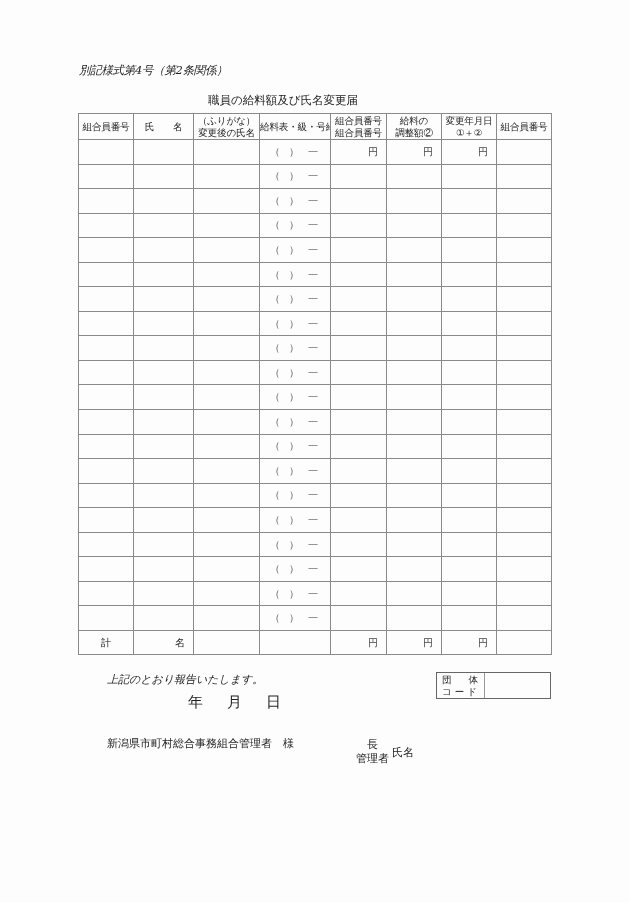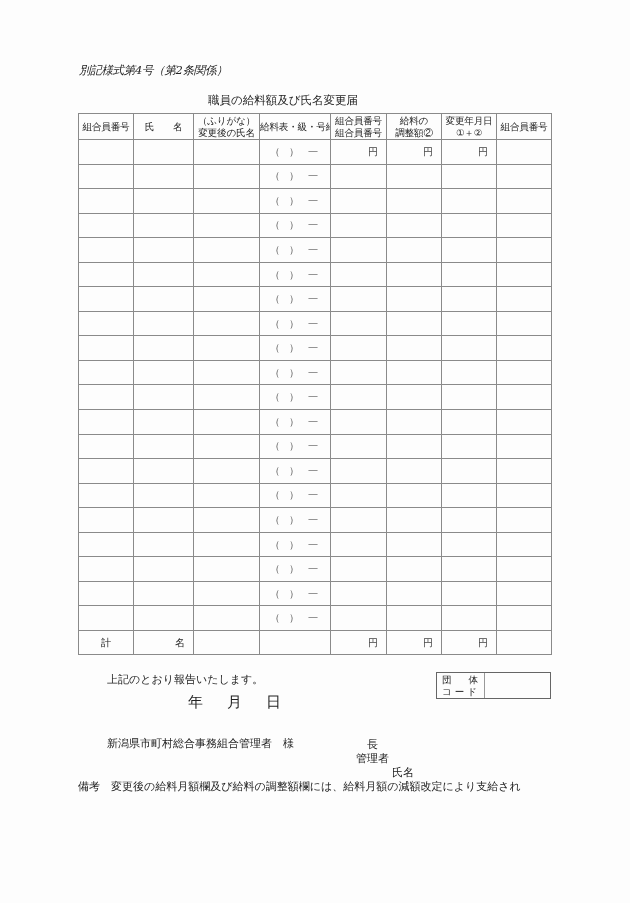--- a/index.html
+++ b/index.html
@@ -18,30 +18,30 @@
   table.main td, table.main th {
     border:1px solid #8a8a8a; padding:0; font-weight:normal; overflow:hidden; white-space:nowrap;
   }
   table.main { border:1.5px solid #555; }
   table.main th { height:25px; line-height:12px; text-align:center; font-size:9.6px; letter-spacing:-0.2px; }
   table.main td { height:23.55px; }
   .paren { display:flex; justify-content:space-between; padding:0 12px 0 10px; color:#555; font-size:10px; }
   .yen { text-align:right; padding-right:8px !important; font-size:10px; color:#444; }
   .c-center { text-align:center; }
   .c-right { text-align:right; padding-right:8px !important; }
-  .report { left:107px; top:672px; font-size:11px; }
+  .report { left:107px; top:672px; font-size:11px;font-style:italic; }
   .date { left:188px; top:693px; font-size:15px; word-spacing:0; }
   .date span { display:inline-block; margin-right:24px; }
   .code-box { left:436px; top:672px; width:115px; height:27px; border:1px solid #666; display:flex; box-sizing:border-box; }
   .code-label { width:48px; border-right:1.5px solid #999; font-size:9.5px; line-height:12px; padding:1px 0 0 5px; box-sizing:border-box; letter-spacing:1px; }
   .code-label .l1 { display:flex; justify-content:space-between; padding-right:5px; }
   .addressee { left:107px; top:724px; font-size:11px;margin-top:12px; }
   .manager { left:356px; top:738px; font-size:11px; line-height:14px; text-align:center; }
   .manager .role1 { display:block; }
-  .name-label { left:392px; top:745px; font-size:11px;margin-top:20px; }
+  .name-label { left:392px; top:745px; font-size:11px; }
   .remarks { left:78px; top:777px; width:480px; font-size:11px; line-height:20px; }
   .remarks .indent { padding-left:24px; }
 </style>
 </head>
 <body>
 
 <div class="abs form-label">別記様式第4号（第2条関係）</div>
 <div class="abs doc-title">職員の給料額及び氏名変更届</div>
 
 <table class="main">
@@ -418,14 +418,13 @@
 </div>
 
 <div class="abs addressee">新潟県市町村総合事務組合管理者　様</div>
 <div class="abs manager">
   <span class="role1">長</span>
   <span>管理者</span>
 </div>
 <div class="abs name-label">氏名</div>
 
 <div class="abs remarks">
-  <div>備考　変更後の給料月額欄及び給料の調整額欄には、給料月額の減額改定により支給され</div>
 </div>
 
 </body></html>

